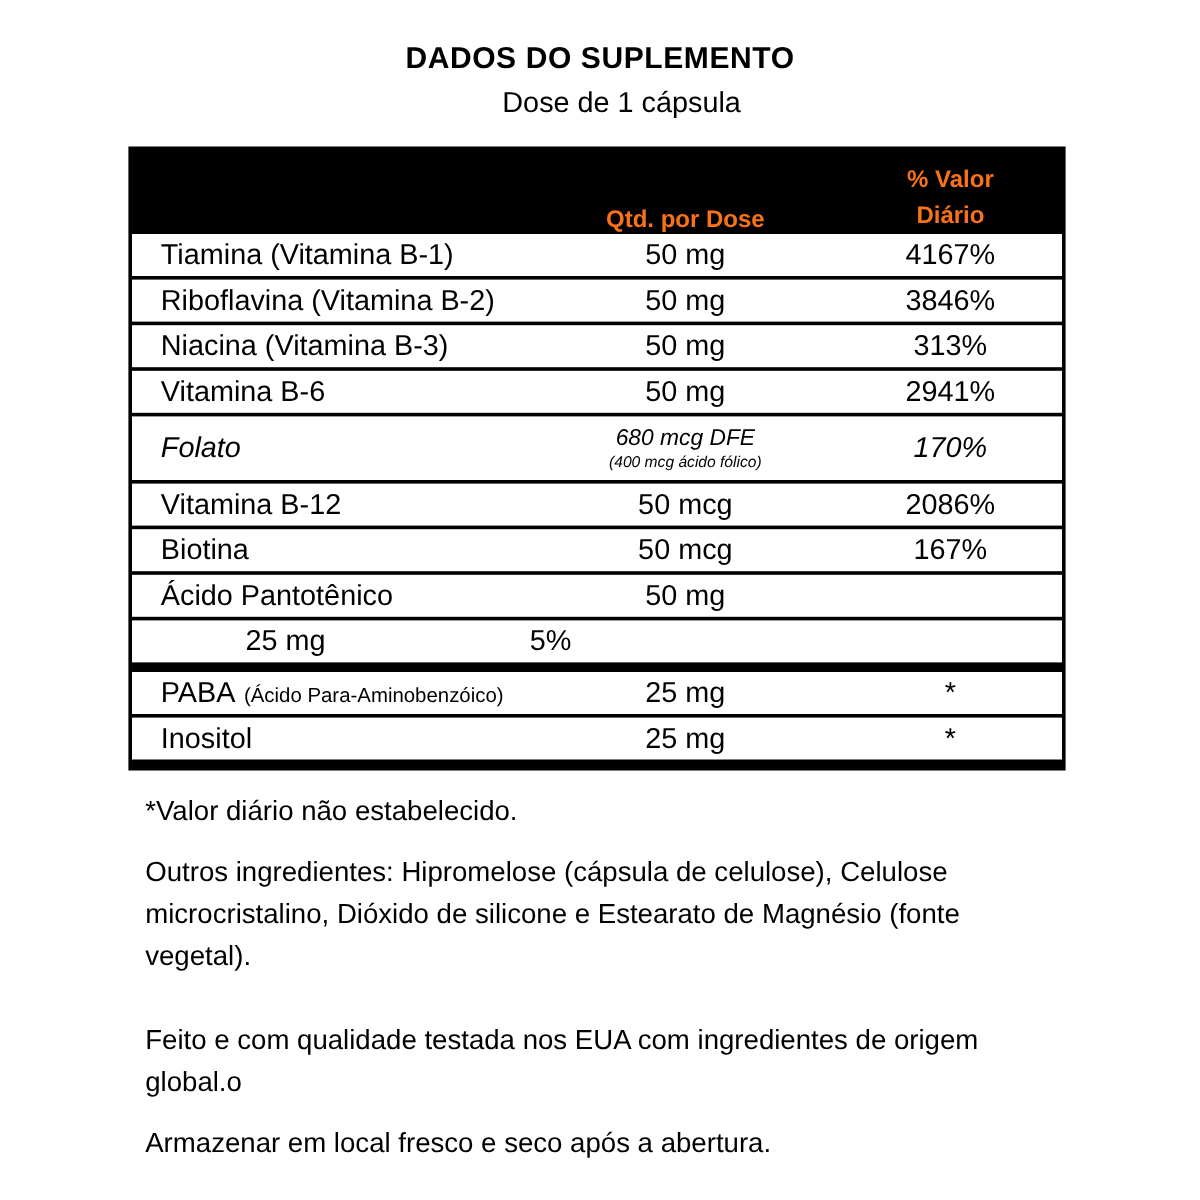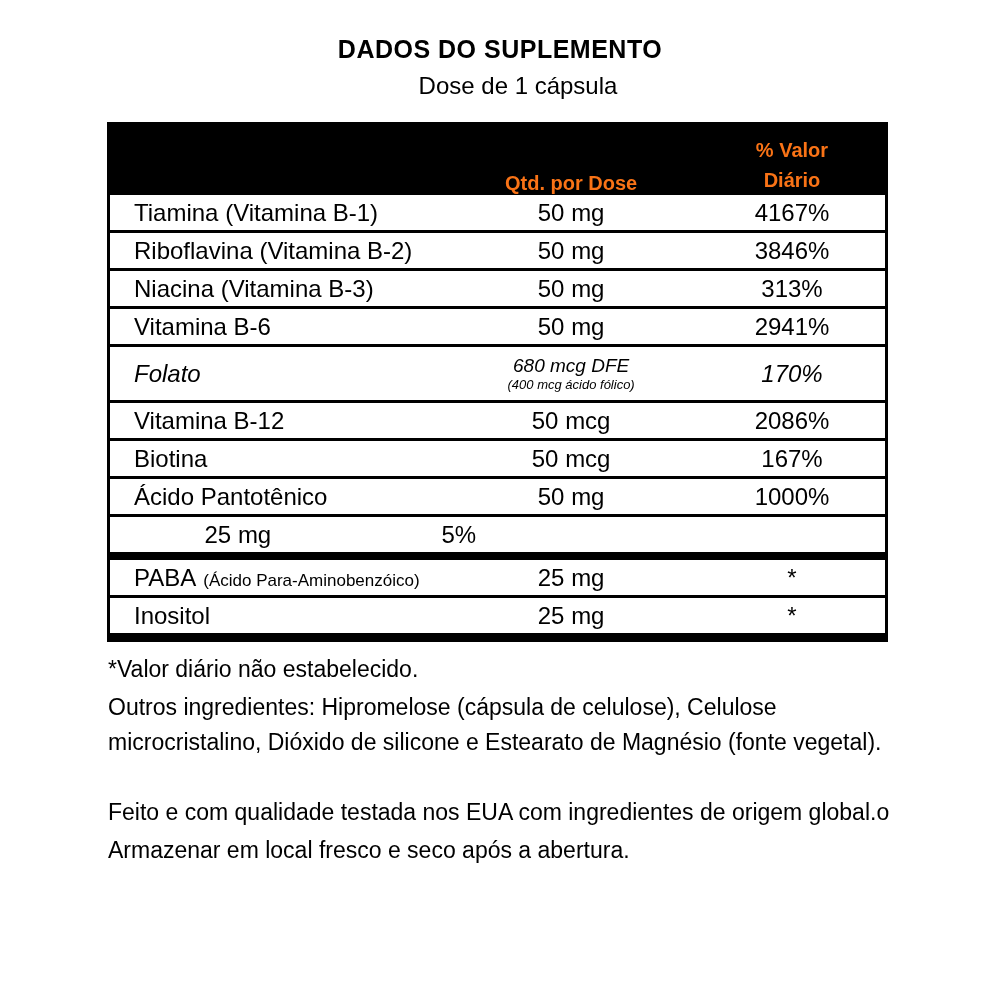--- a/index.html
+++ b/index.html
@@ -93,21 +93,21 @@
   .cell-dv {
     flex: 0 0 24%;
     text-align: center;
   }
   .footer {
     margin: 10px 0 0 105px;
     width: 800px;
     font-size: 23px;
     line-height: 35px;
   }
-  .footer p { margin: 3px; }
+  .footer p { margin: 16px; }
   .footer .gap-before { margin-top: 35px; }
 </style>
 </head>
 <body>
 
 <div class="sheet">
 
   <div class="titles">
     <div class="title">DADOS DO SUPLEMENTO</div>
     <div class="subtitle">Dose de 1 cápsula</div>
@@ -202,21 +202,20 @@
     </div>
         <div class="row">
       <div class="cell-name">
         <span class="nm">Ácido Pantotênico</span>
 
       </div>
       <div class="cell-qty">
         <span class="q">50 mg</span>
         
       </div>
-      <div class="cell-dv">1000%</div>
     </div>
         <div class="row thick-after">
       <div class="cell-qty">
         <span class="q">25 mg</span>
         
       </div>
       <div class="cell-dv">5%</div>
     </div>
         <div class="row">
       <div class="cell-name">

